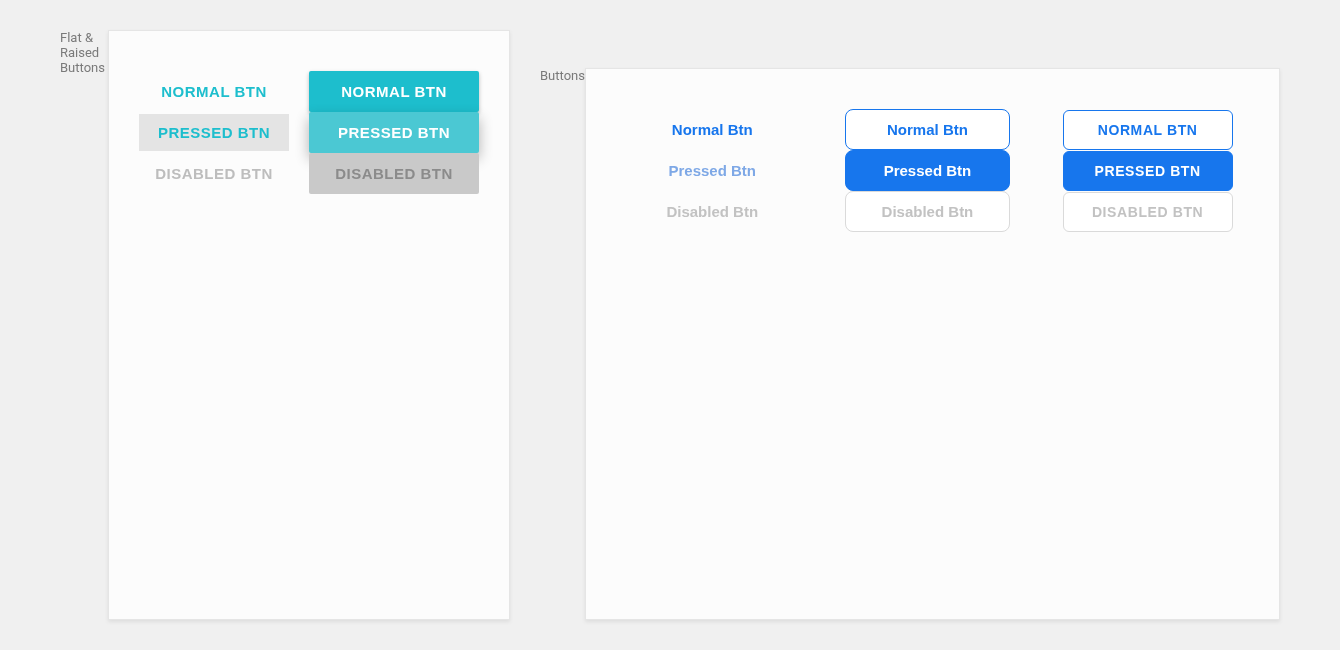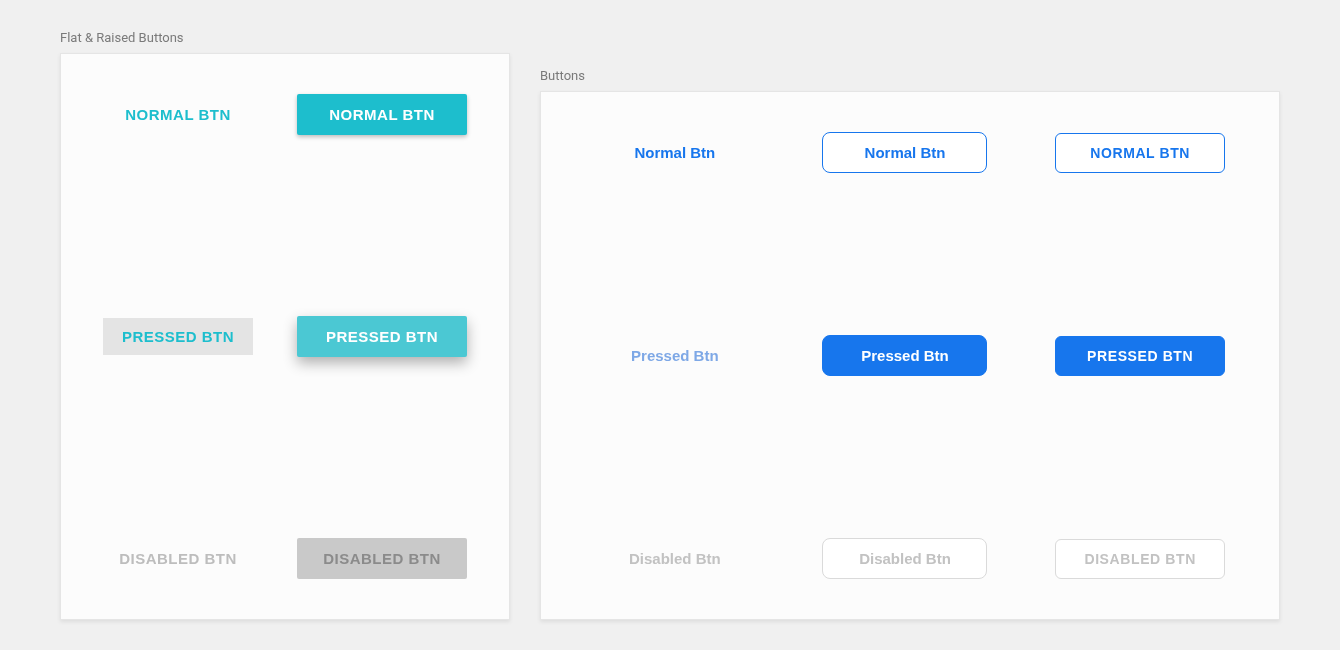--- a/index.html
+++ b/index.html
@@ -8,37 +8,37 @@
       background: #f0f0f0;
       width: 1340px;
       height: 650px;
       padding: 30px 60px;
     }
     .container {
       display: flex;
       gap: 30px;
       height: 100%;
     }
-    .panel-wrap { display: flex; flex-direction: column; }
+    .panel-wrap { display: flex; }
     .panel-wrap.left { width: 450px; }
     .panel-wrap.right { flex: 1; margin-top: 38px; }
     .panel-title {
       font-size: 13px;
       color: #7a7a7a;
       font-weight: 400;
       margin-bottom: 8px;
     }
     .panel {
       background: #fcfcfc;
       border: 1px solid #e5e5e5;
       box-shadow: 0 2px 4px rgba(0,0,0,0.08);
       flex: 1;
       display: flex;
       flex-direction: column;
-      justify-content: space-between;
+      justify-content: flex-start;
       padding: 40px 30px;
     }
     .row {
       display: flex;
       align-items: center;
       justify-content: space-around;
       gap: 20px;
     }
 
     

